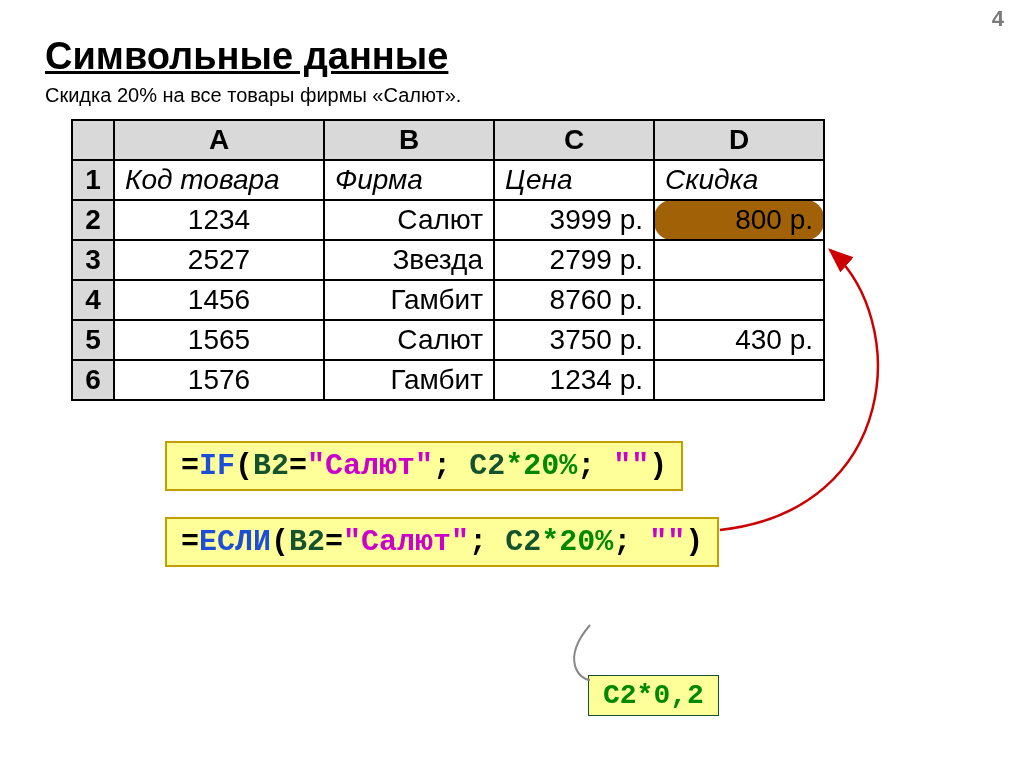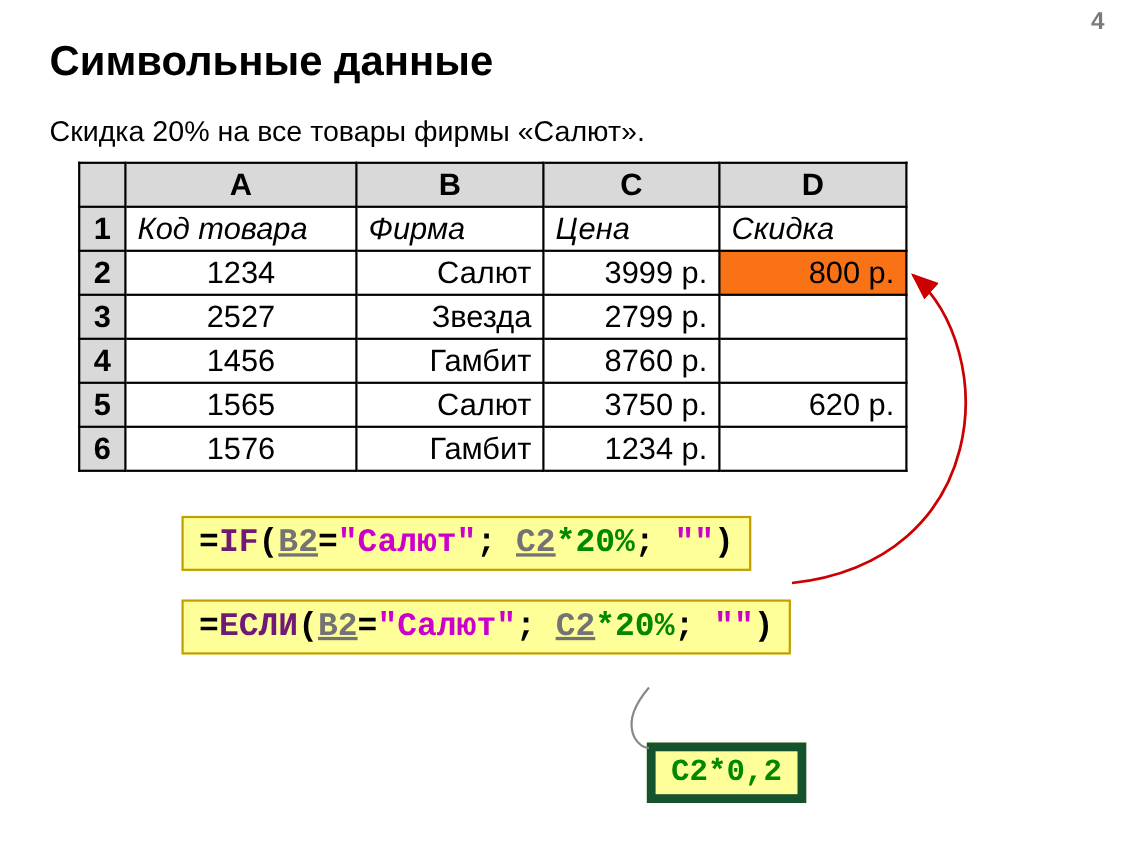--- a/index.html
+++ b/index.html
@@ -22,24 +22,25 @@
     position: absolute;
     top: 6px;
     right: 20px;
     color: #7a7a7a;
     font-size: 22px;
     font-weight: bold;
   }
   h1.title {
     font-size: 38px;
     font-weight: bold;
-    margin: 15px 0 26px 0;
+    margin: 15px 0 6px 0;
+    text-decoration: underline;
   }
   .subtitle {
-    font-size: 26px;
+    font-size: 20px;
     margin: 6px 0 12px 0;
   }
 
   table.sheet {
     border-collapse: collapse;
     margin-left: 26px;
     font-size: 28px;
   }
   table.sheet th, table.sheet td {
     border: 2px solid #000;
@@ -63,49 +64,49 @@
     width: 42px;
   }
   .colA { width: 210px; }
   .colB { width: 170px; }
   .colC { width: 160px; }
   .colD { width: 170px; }
 
   .hdr-italic { font-style: italic; text-align: left; }
   .num-center { text-align: center; }
   .txt-left { text-align: right; padding-left: 8px; }
-  .num-right { text-align: right; padding-right: 10px; }
-
-  .hl-cell { background: #f97316; }
+  .num-right { text-align: right; padding-right: 10px; border-radius: 18px; }
+
+  .hl-cell { background: #a16207; }
 
   
   .formula {
     display: inline-block;
     background: #ffff99;
     border: 2px solid #c0a000;
     font-family: "Courier New", monospace;
     font-size: 30px;
     font-weight: bold;
     padding: 6px 14px;
     white-space: nowrap;
   }
-  .fn-name  { color: #701a75; }
-  .cell-ref { color: #737373; text-decoration: underline; }
+  .fn-name  { color: #1d4ed8; }
+  .cell-ref { color: #14532d; }
   .str-lit  { color: #cc00cc; }
   .expr     { color: #008800; }
   .punct    { color: #000; }
 
   .formula-row1 { margin: 40px 0 0 120px; position: relative; }
   .formula-row2 { margin: 26px 0 0 120px; position: relative; }
 
   
   .hint-box {
     position: absolute;
     background: #ffff99;
-    border: 8px solid #14532d;
+    border: 1px solid #14532d;
     font-family: "Courier New", monospace;
     font-size: 28px;
     font-weight: bold;
     padding: 4px 14px;
     color: #008800;
   }
 
   
   .arrow-svg {
     position: absolute;
@@ -159,21 +160,21 @@
       <td class="num-center">1456</td>
       <td class="txt-left">Гамбит</td>
       <td class="num-right">8760 р.</td>
       <td class="num-right"></td>
     </tr>
     <tr>
       <td class="row-head">5</td>
       <td class="num-center">1565</td>
       <td class="txt-left">Салют</td>
       <td class="num-right">3750 р.</td>
-      <td class="num-right">620 р.</td>
+      <td class="num-right">430 р.</td>
     </tr>
     <tr>
       <td class="row-head">6</td>
       <td class="num-center">1576</td>
       <td class="txt-left">Гамбит</td>
       <td class="num-right">1234 р.</td>
       <td class="num-right"></td>
     </tr>
   </tbody>
     </table>

